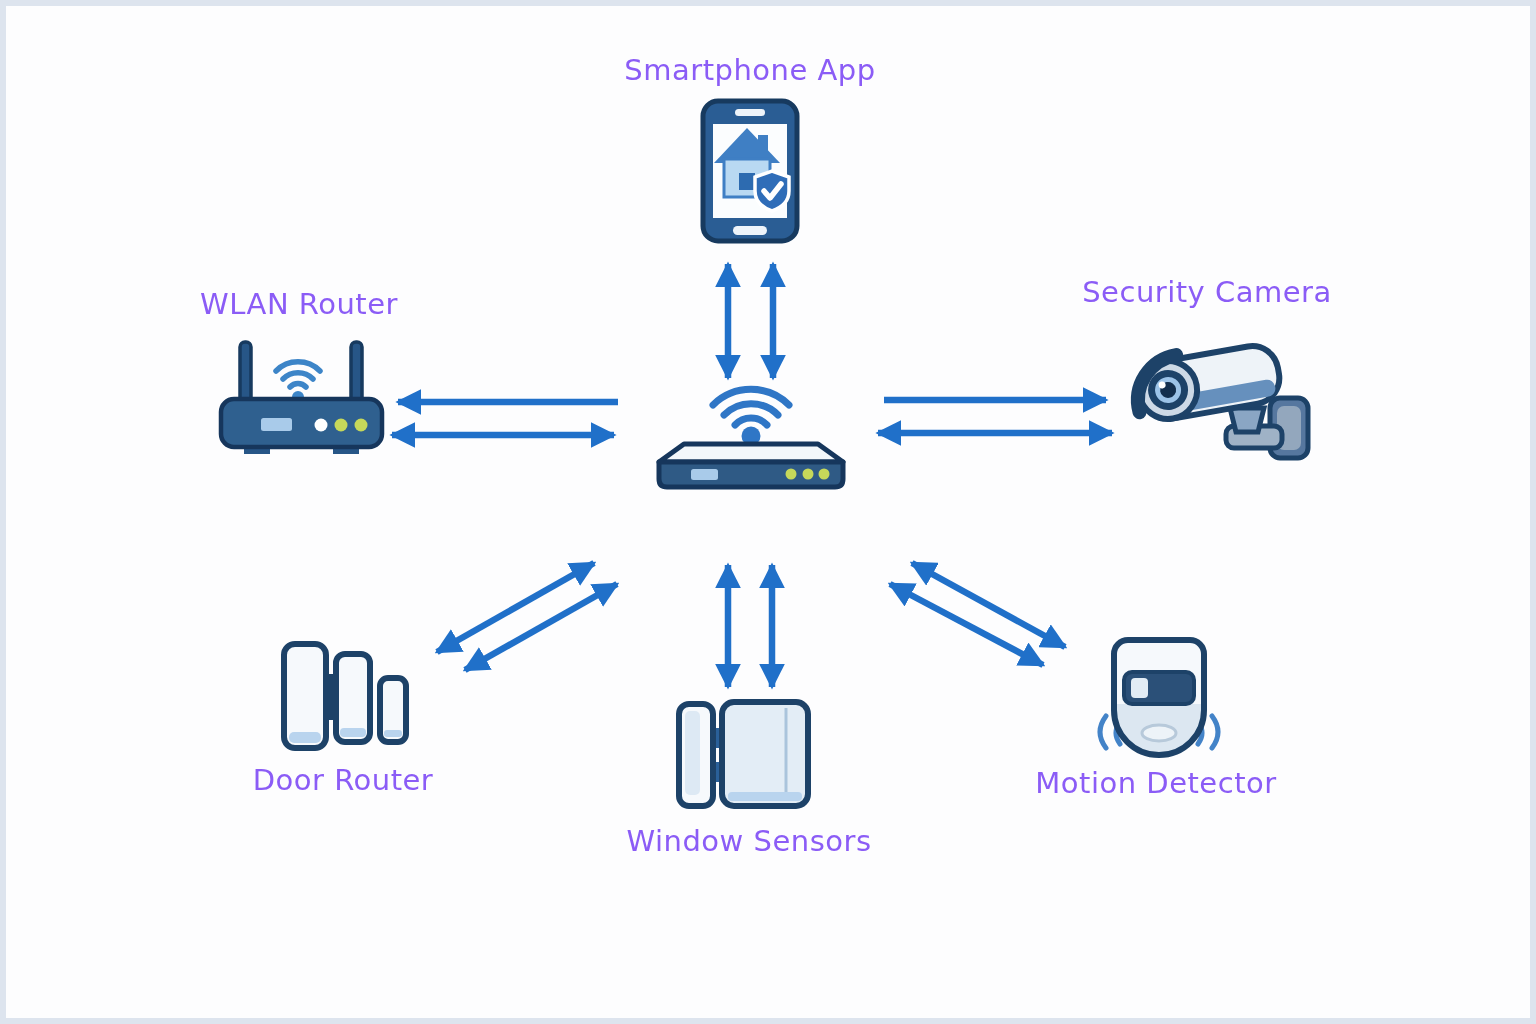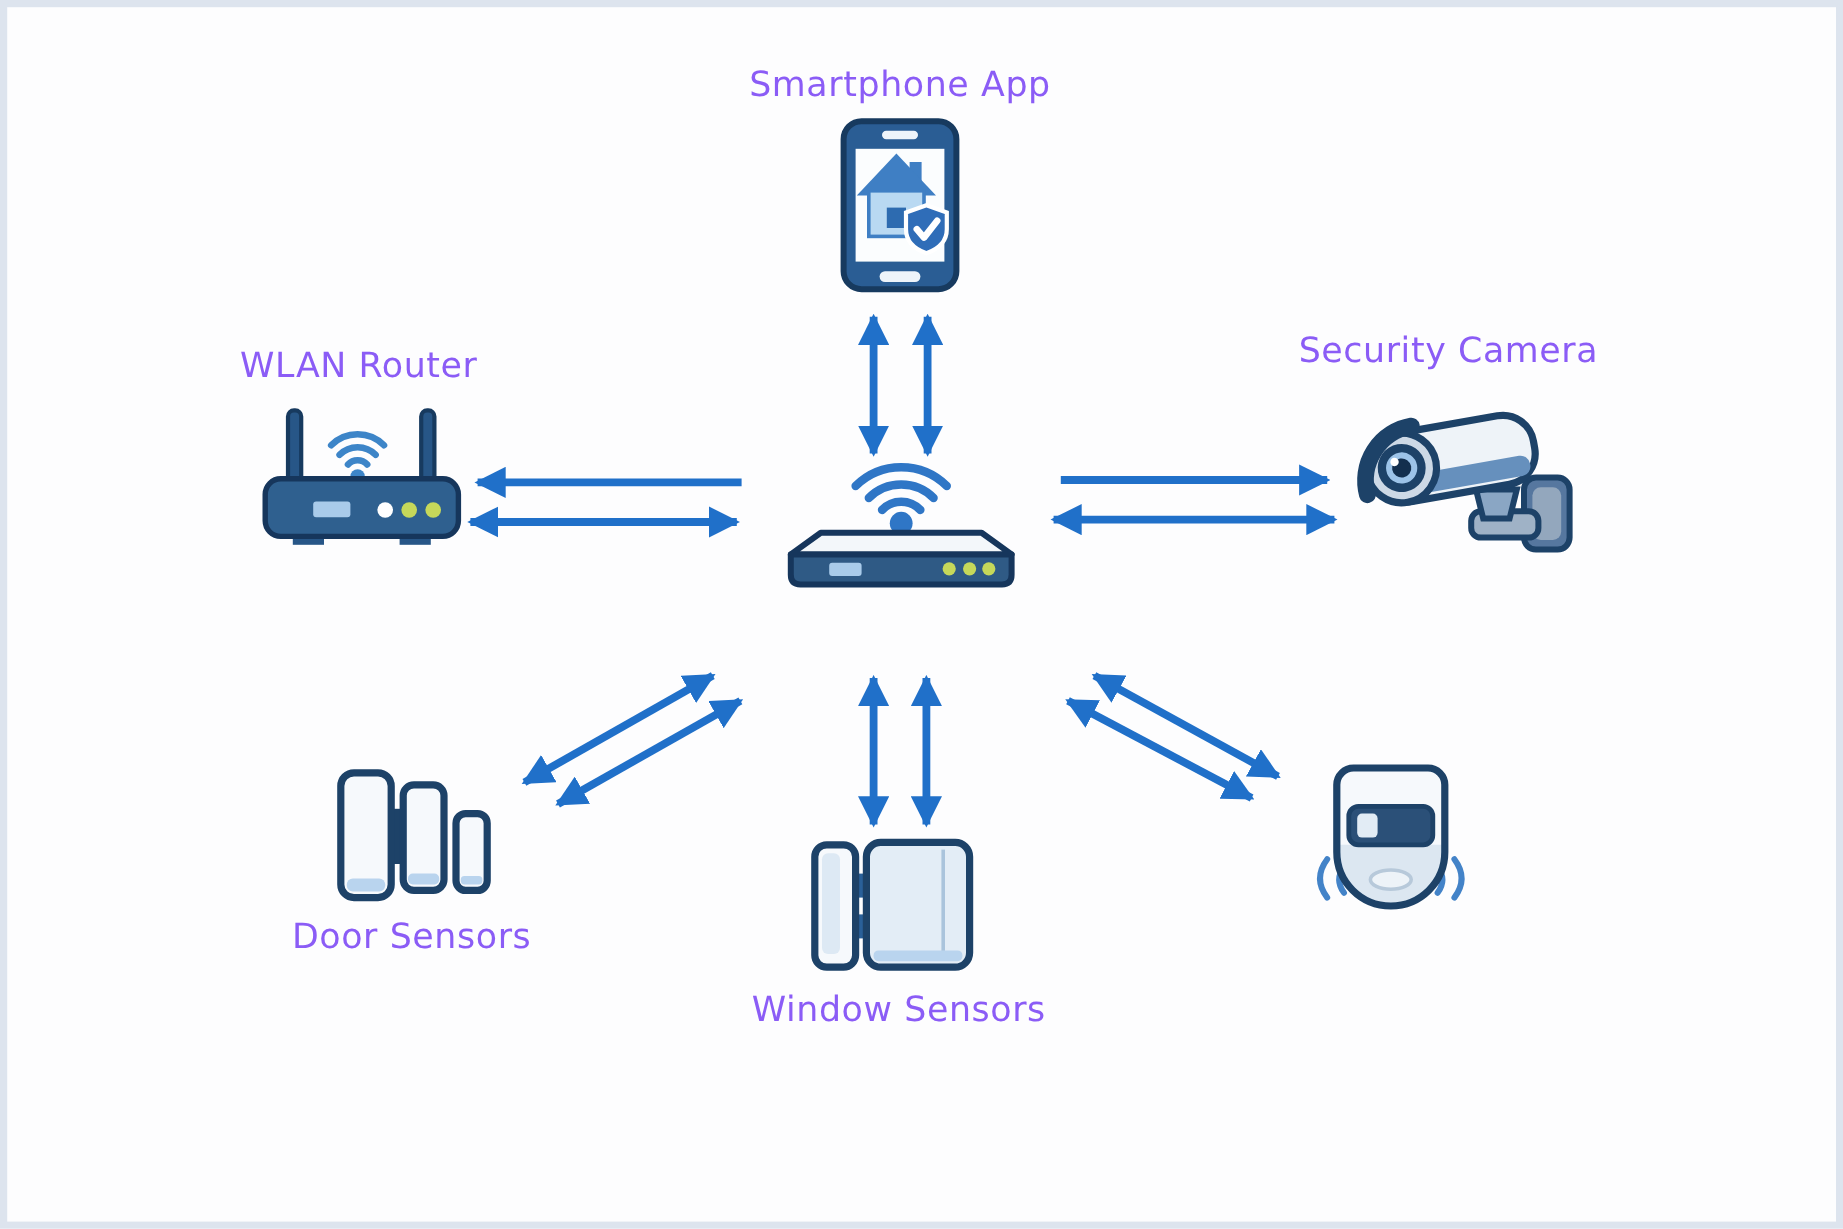--- a/index.html
+++ b/index.html
@@ -140,21 +140,21 @@
     <g>
       <rect x="58" y="14" width="34" height="88" rx="9" fill="#f6f9fc" stroke="#1d4268" stroke-width="6"></rect>
       <rect x="62" y="88" width="26" height="9" rx="4" fill="#b9d4ee"></rect>
     </g>
     <g>
       <rect x="102" y="38" width="26" height="64" rx="8" fill="#f6f9fc" stroke="#1d4268" stroke-width="6"></rect>
       <rect x="106" y="90" width="18" height="7" rx="3" fill="#b9d4ee"></rect>
     </g>
   </svg>
 
-  <div class="node-label" style="left:337px;top:757px;">Door Sensors</div>
+  <div class="node-label" style="left:337px;top:757px;">Door Router</div>
 
   <svg class="icon" style="left:668px;top:694px;" width="140" height="112" viewBox="0 0 140 112">
     <rect x="34" y="28" width="20" height="20" fill="#2a6099"></rect>
     <rect x="34" y="62" width="20" height="20" fill="#2a6099"></rect>
     <g>
       <rect x="5" y="4" width="34" height="102" rx="10" fill="#f6f9fc" stroke="#1d4268" stroke-width="6"></rect>
       <rect x="11" y="11" width="15" height="84" rx="5" fill="#dde9f4"></rect>
     </g>
     <g>
       <rect x="48" y="2" width="86" height="104" rx="12" fill="#e3edf6" stroke="#1d4268" stroke-width="6"></rect>
@@ -173,14 +173,15 @@
       <path d="M112,86 q8,11 0,22"></path>
     </g>
     <path d="M42,4 h62 a14,14 0 0 1 14,14 v56 a45,45 0 0 1 -45,45 a45,45 0 0 1 -45,-45 v-56 a14,14 0 0 1 14,-14 z" fill="#f6f9fc"></path>
     <path d="M29,68 h88 v6 a44,44 0 0 1 -88,0 z" fill="#dce7f1"></path>
     <ellipse cx="73" cy="97" rx="17" ry="8" fill="#edf3f8" stroke="#b7c9da" stroke-width="3"></ellipse>
     <rect x="38" y="36" width="70" height="32" rx="8" fill="#2b5078" stroke="#1d4268" stroke-width="4"></rect>
     <rect x="45" y="42" width="17" height="20" rx="4" fill="#e2ecf5"></rect>
     <path d="M42,4 h62 a14,14 0 0 1 14,14 v56 a45,45 0 0 1 -45,45 a45,45 0 0 1 -45,-45 v-56 a14,14 0 0 1 14,-14 z" fill="none" stroke="#1d4268" stroke-width="6"></path>
   </svg>
 
+  <div class="node-label" style="left:1150px;top:760px;">Motion Detector</div>
 
 </div>
 
 </body></html>

